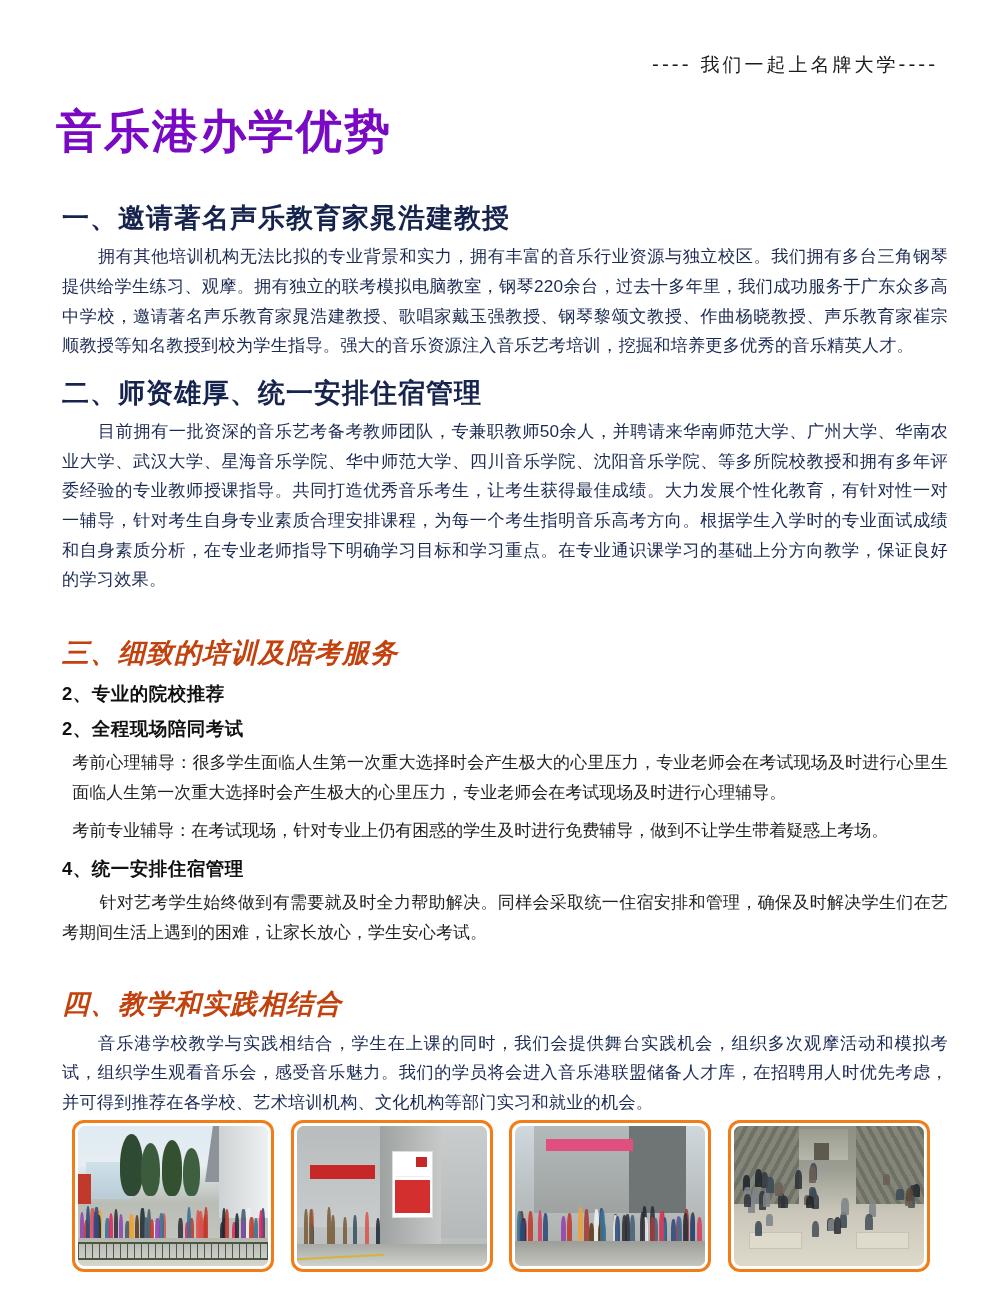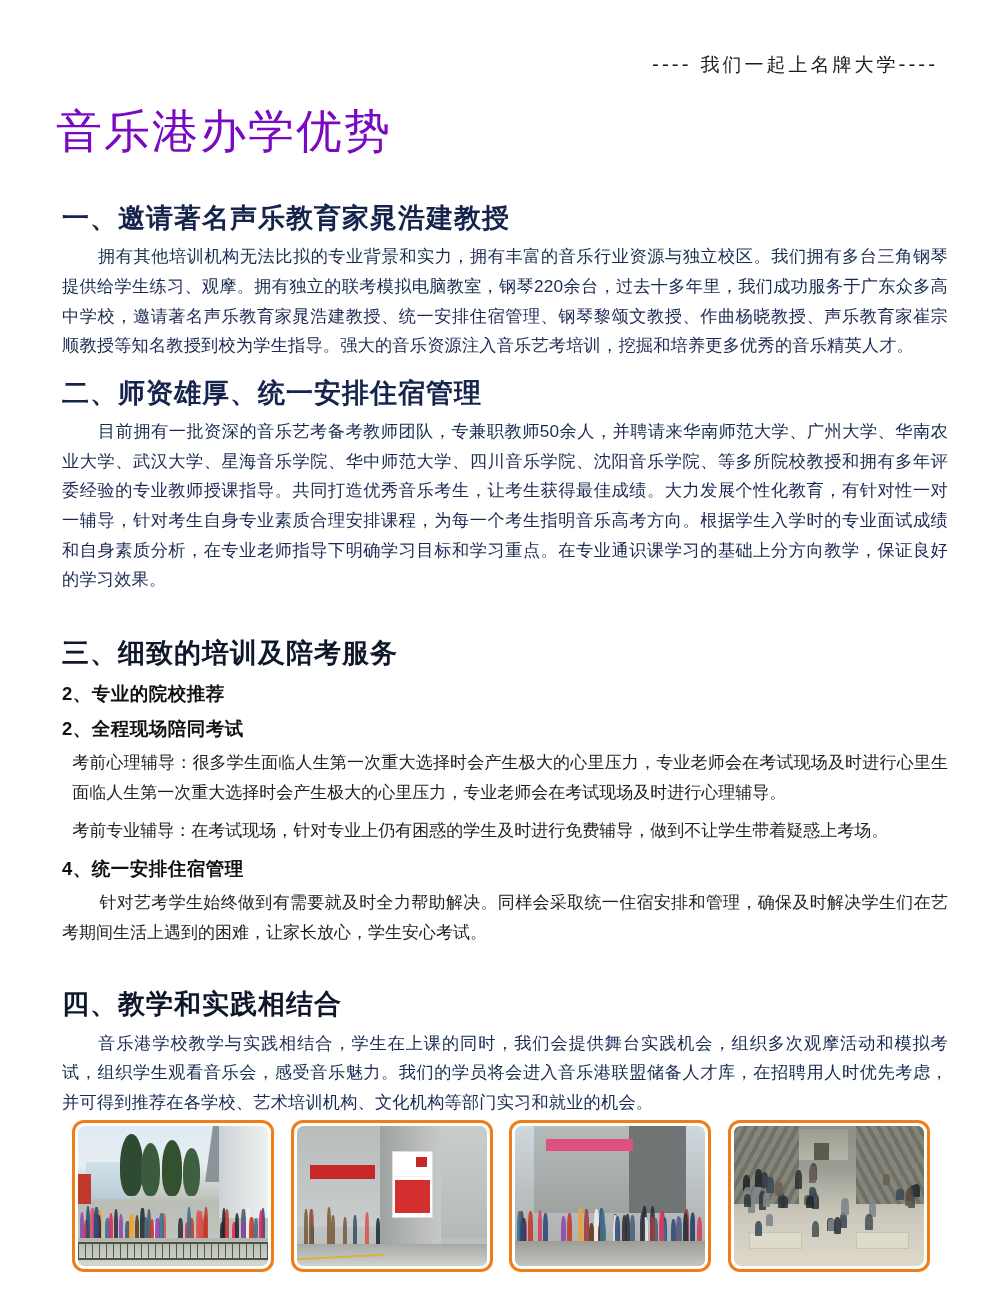--- a/index.html
+++ b/index.html
@@ -27,42 +27,42 @@
     color: #1a1a1a;
     font-weight: 500;
     white-space: nowrap;
   }
 
   
   .main-title {
     position: absolute;
     left: 56px; top: 106px;
     font-size: 46px;
-    font-weight: normal;
+    font-weight: bold;
     color: #7a09c4;
     letter-spacing: 2px;
     line-height: 1.1;
   }
 
   
   .content {
     position: absolute;
     left: 62px; top: 200px;
     width: 886px;
   }
 
   h2.sec-head {
     margin: 0;
     font-size: 27px;
     font-weight: bold;
     color: #16244d;
     letter-spacing: 1px;
     line-height: 1.35;
   }
-  h2.sec-head.black { color: #0f172a; }
+  h2.sec-head.black { color: #c2410c; font-style: italic; }
 
   p.body {
     margin: 6px 0 0 0;
     font-size: 17.2px;
     line-height: 1.72;
     color: #1b2a52;
     text-align: justify;
     text-justify: inter-ideograph;
     letter-spacing: 0.2px;
   }
@@ -196,21 +196,21 @@
 <div class="page">
 
   <div class="topbar">---- 我们一起上名牌大学----</div>
 
   <div class="main-title">音乐港办学优势</div>
 
   <div class="content">
 
     <div class="sec sec-1">
       <h2 class="sec-head">一、邀请著名声乐教育家晁浩建教授</h2>
-      <p class="body indent">拥有其他培训机构无法比拟的专业背景和实力，拥有丰富的音乐行业资源与独立校区。我们拥有多台三角钢琴提供给学生练习、观摩。拥有独立的联考模拟电脑教室，钢琴220余台，过去十多年里，我们成功服务于广东众多高中学校，邀请著名声乐教育家晁浩建教授、统一安排住宿管理、钢琴黎颂文教授、作曲杨晓教授、声乐教育家崔宗顺教授等知名教授到校为学生指导。强大的音乐资源注入音乐艺考培训，挖掘和培养更多优秀的音乐精英人才。</p>
+      <p class="body indent">拥有其他培训机构无法比拟的专业背景和实力，拥有丰富的音乐行业资源与独立校区。我们拥有多台三角钢琴提供给学生练习、观摩。拥有独立的联考模拟电脑教室，钢琴220余台，过去十多年里，我们成功服务于广东众多高中学校，邀请著名声乐教育家晁浩建教授、歌唱家戴玉强教授、钢琴黎颂文教授、作曲杨晓教授、声乐教育家崔宗顺教授等知名教授到校为学生指导。强大的音乐资源注入音乐艺考培训，挖掘和培养更多优秀的音乐精英人才。</p>
     </div>
 
     <div class="sec sec-2">
       <h2 class="sec-head">二、师资雄厚、统一安排住宿管理</h2>
       <p class="body indent">目前拥有一批资深的音乐艺考备考教师团队，专兼职教师50余人，并聘请来华南师范大学、广州大学、华南农业大学、武汉大学、星海音乐学院、华中师范大学、四川音乐学院、沈阳音乐学院、等多所院校教授和拥有多年评委经验的专业教师授课指导。共同打造优秀音乐考生，让考生获得最佳成绩。大力发展个性化教育，有针对性一对一辅导，针对考生自身专业素质合理安排课程，为每一个考生指明音乐高考方向。根据学生入学时的专业面试成绩和自身素质分析，在专业老师指导下明确学习目标和学习重点。在专业通识课学习的基础上分方向教学，保证良好的学习效果。</p>
     </div>
 
     <div class="sec sec-3">
       <h2 class="sec-head black">三、细致的培训及陪考服务</h2>
 

